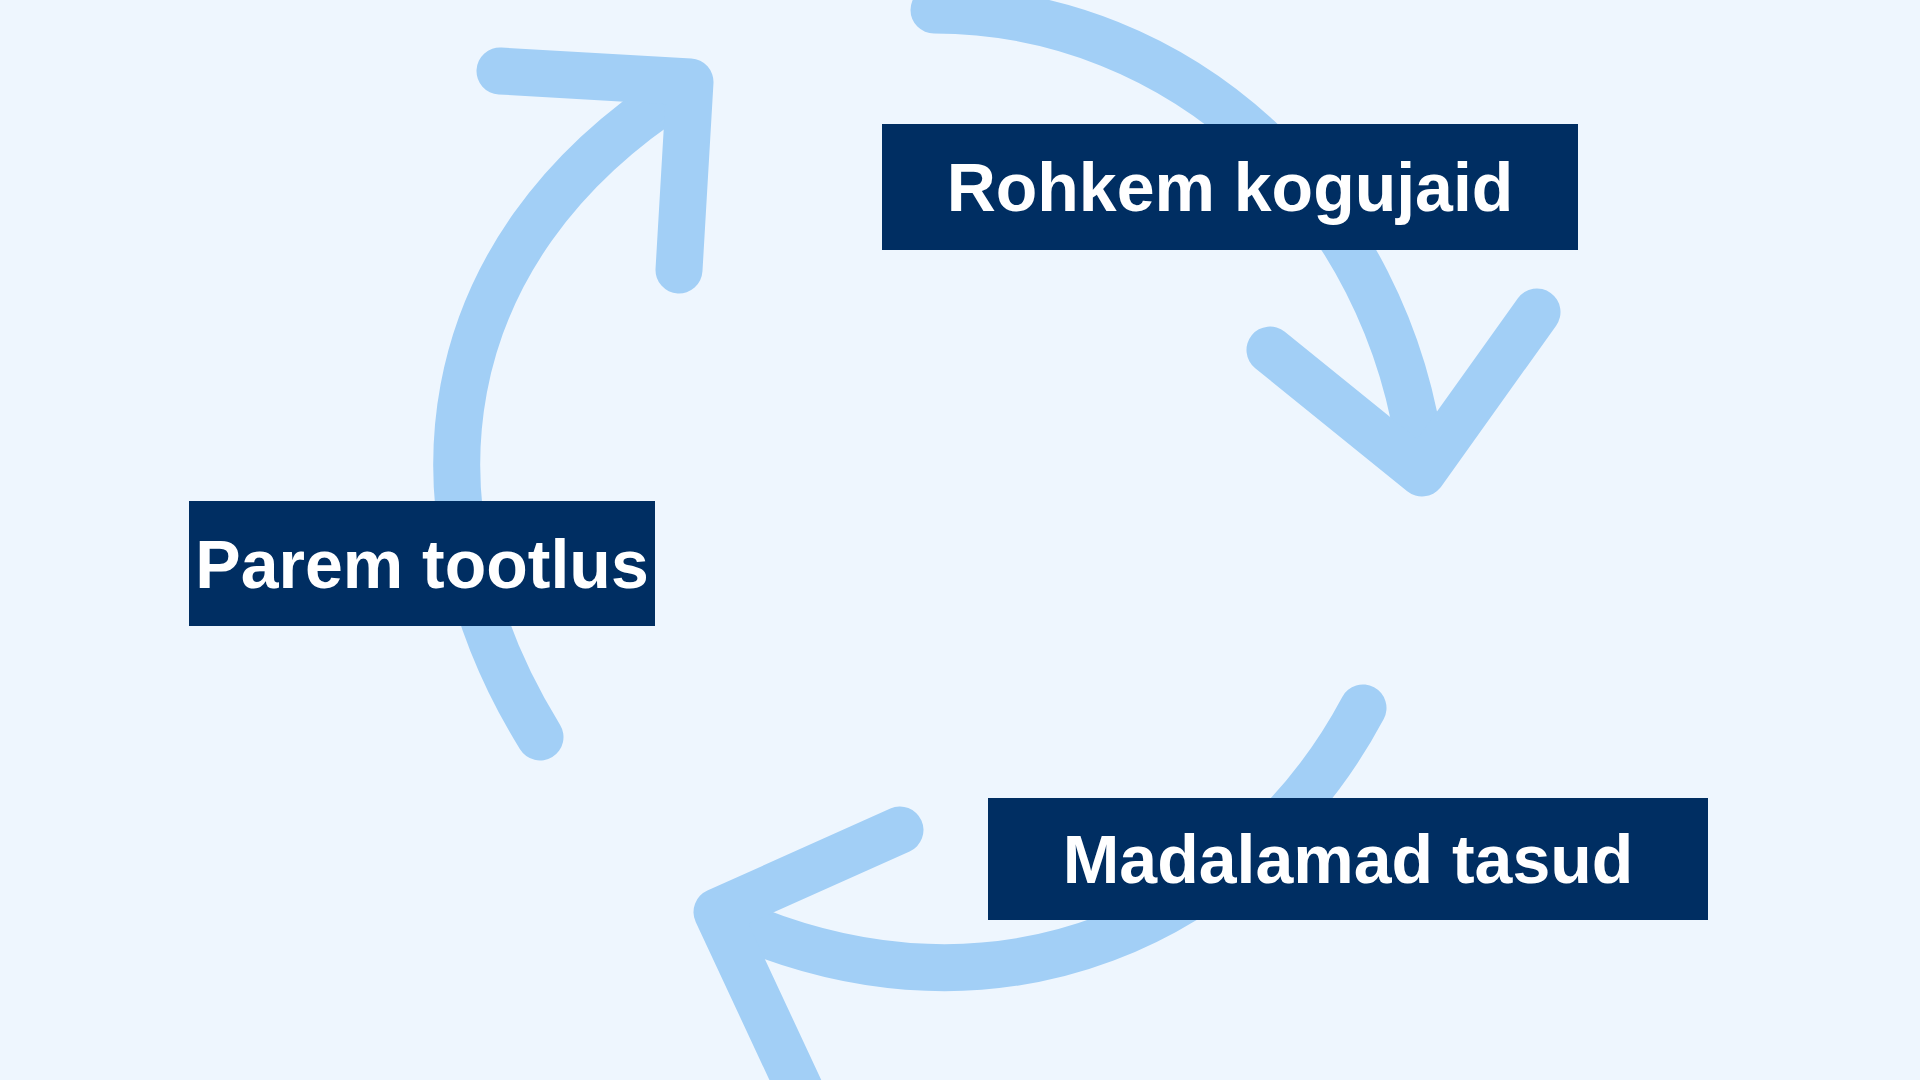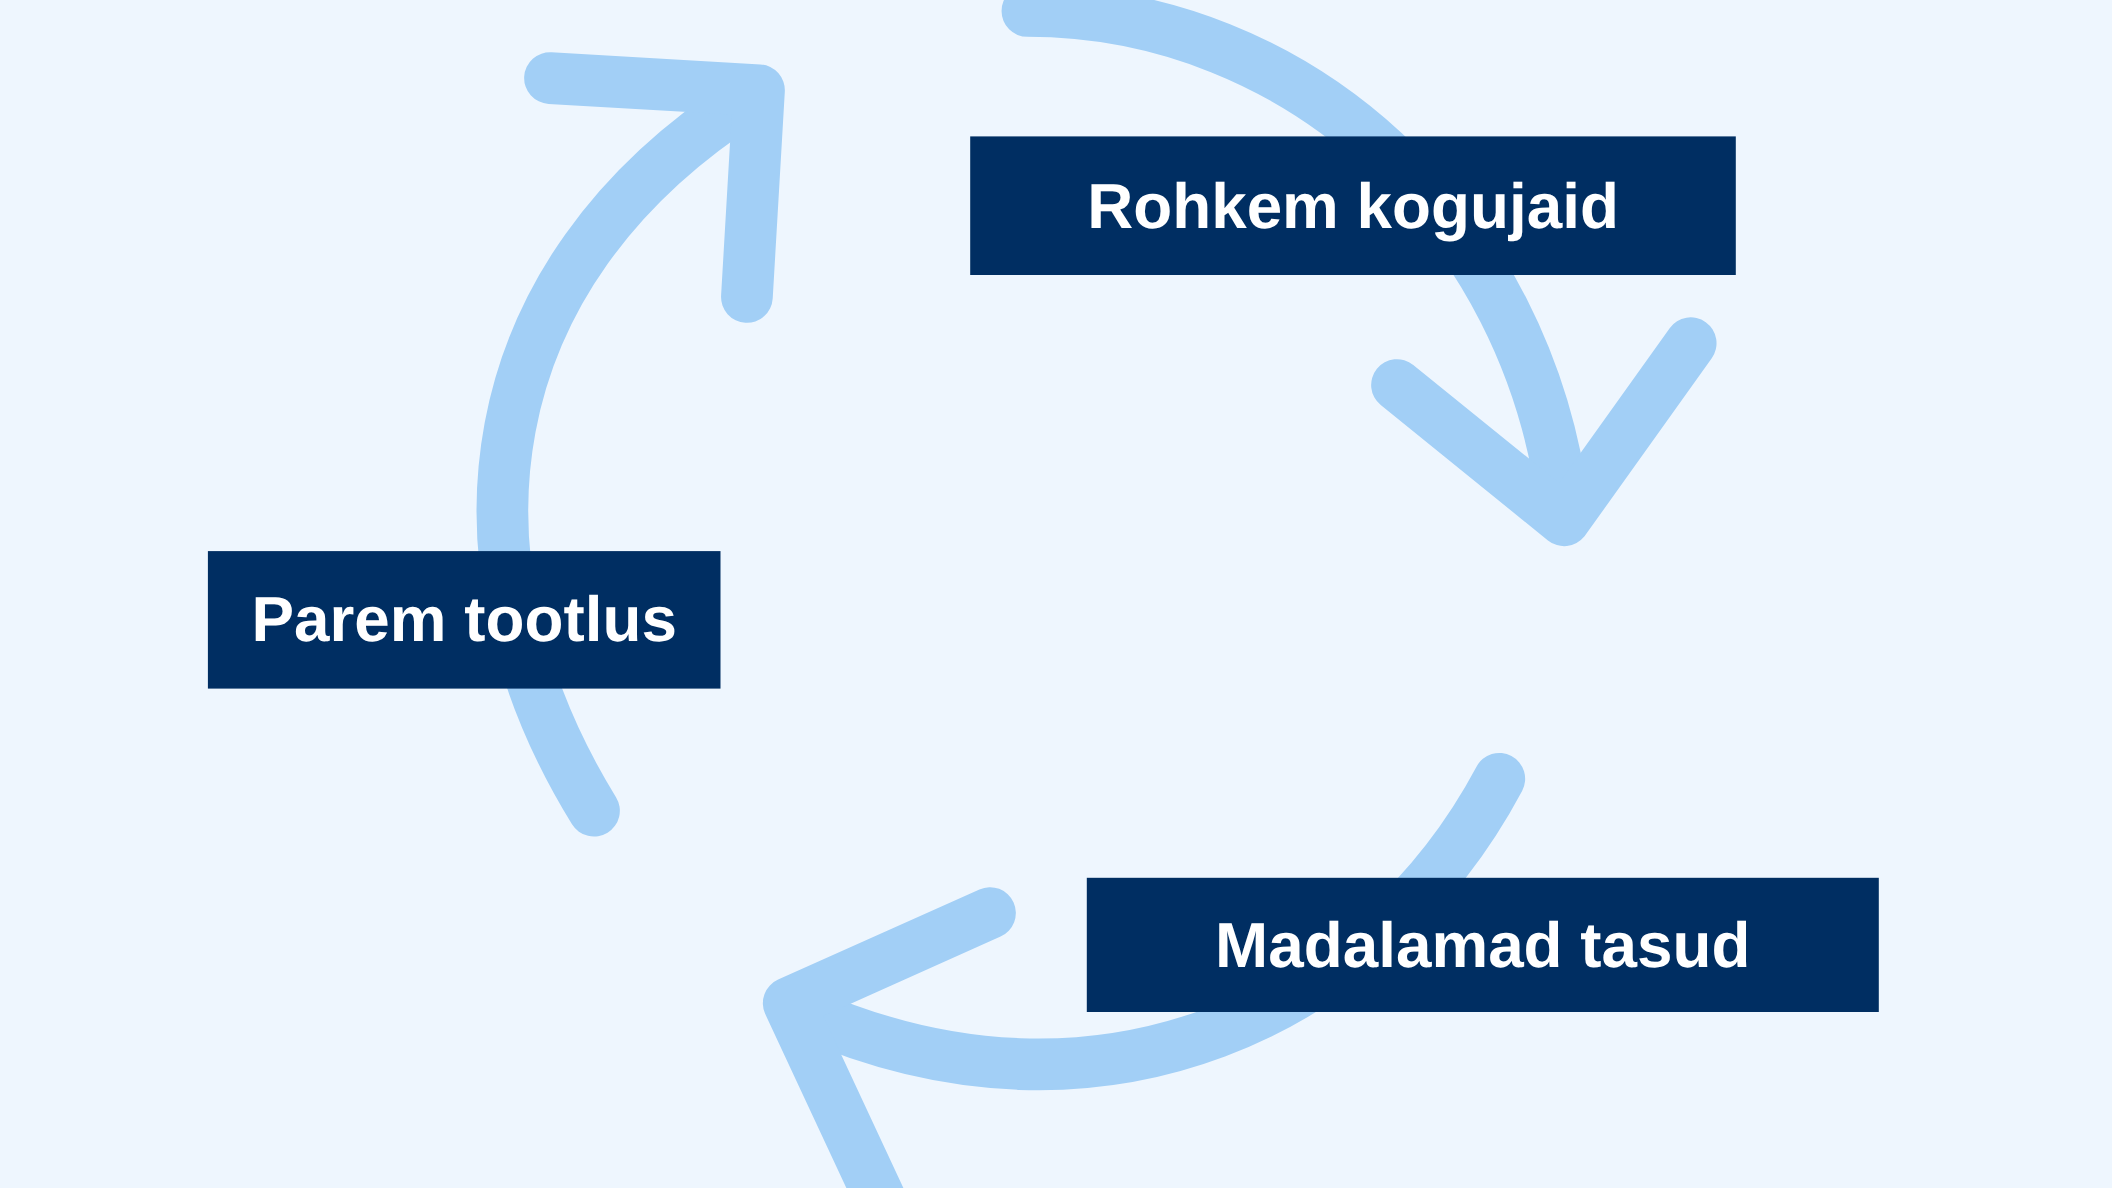--- a/index.html
+++ b/index.html
@@ -8,21 +8,21 @@
     background: #EEF6FE;
     font-family: "Liberation Sans", "DejaVu Sans", sans-serif;
   }
   svg.arrows { position: absolute; left: 0; top: 0; }
   .label-box {
     position: absolute;
     background: #002E62;
     color: #FFFFFF;
     display: flex; align-items: center; justify-content: center;
     font-weight: 700;
-    font-size: 58px;
+    font-size: 68px;
     letter-spacing: 0px;
     white-space: nowrap;
   }
   #box-1 { left: 882px; top: 124px; width: 696px; height: 126px; }
   #box-2 { left: 189px; top: 501px; width: 466px; height: 125px; }
   #box-3 { left: 988px; top: 798px; width: 720px; height: 122px; }
 </style>
 </head>
 <body>
 

